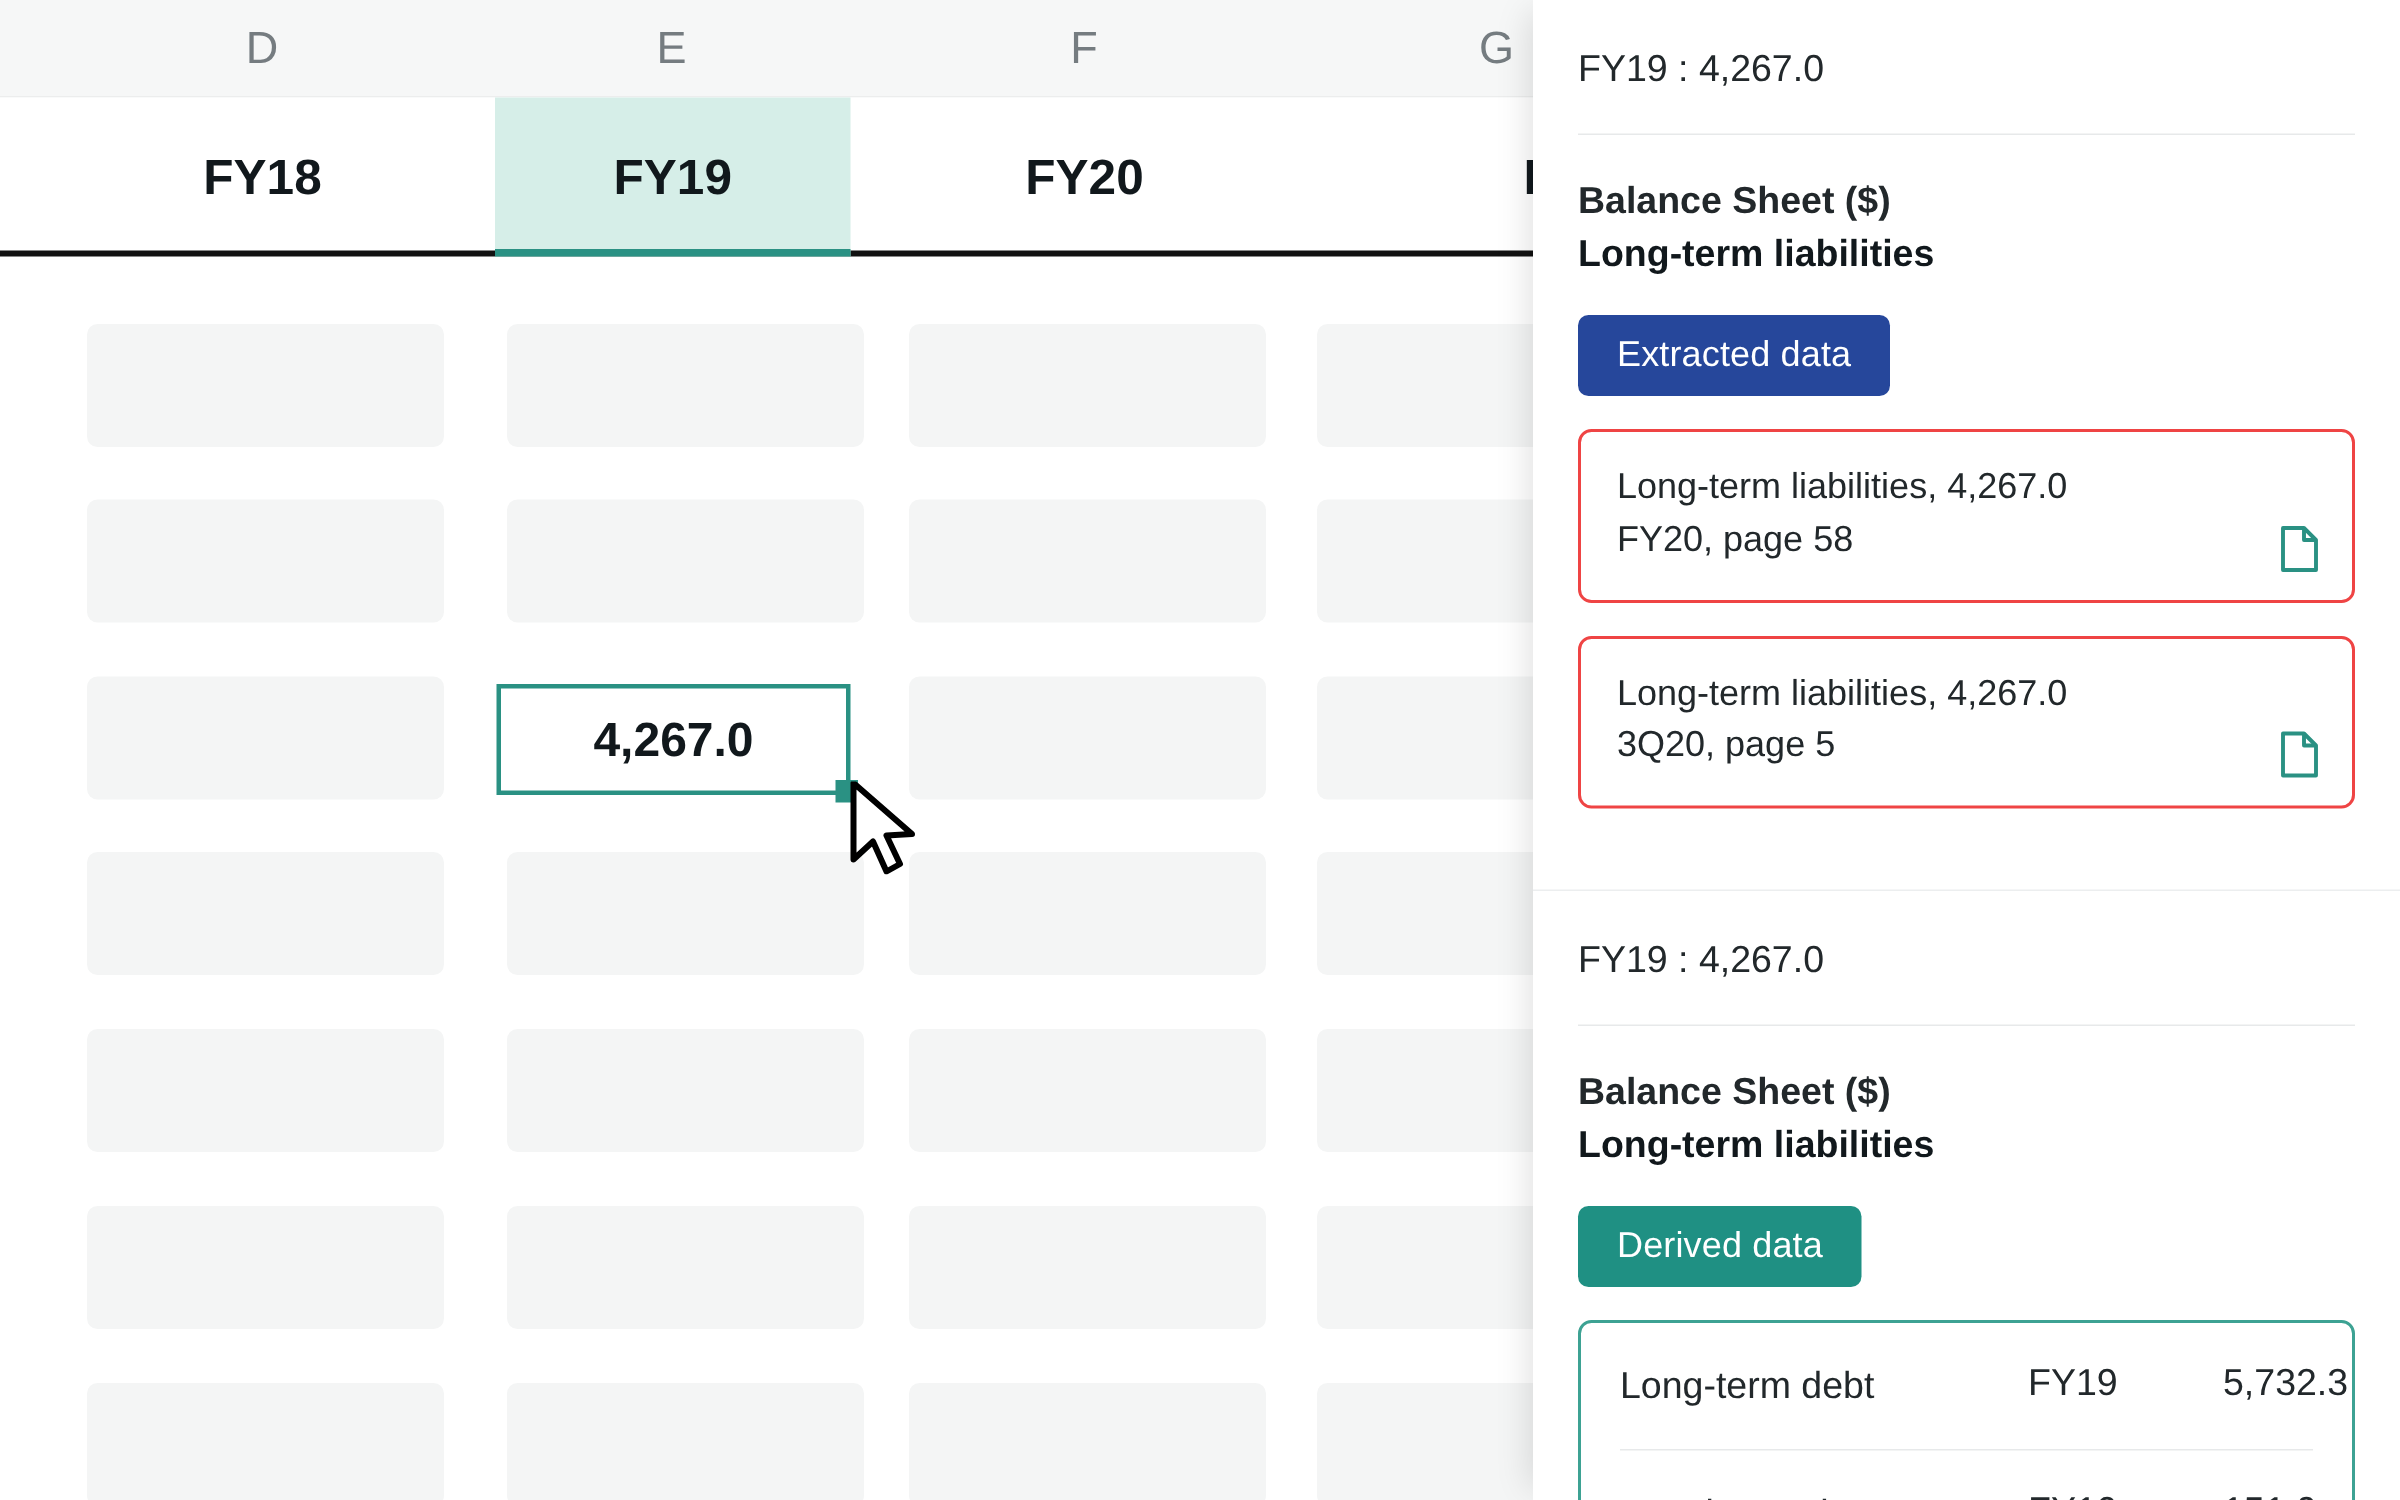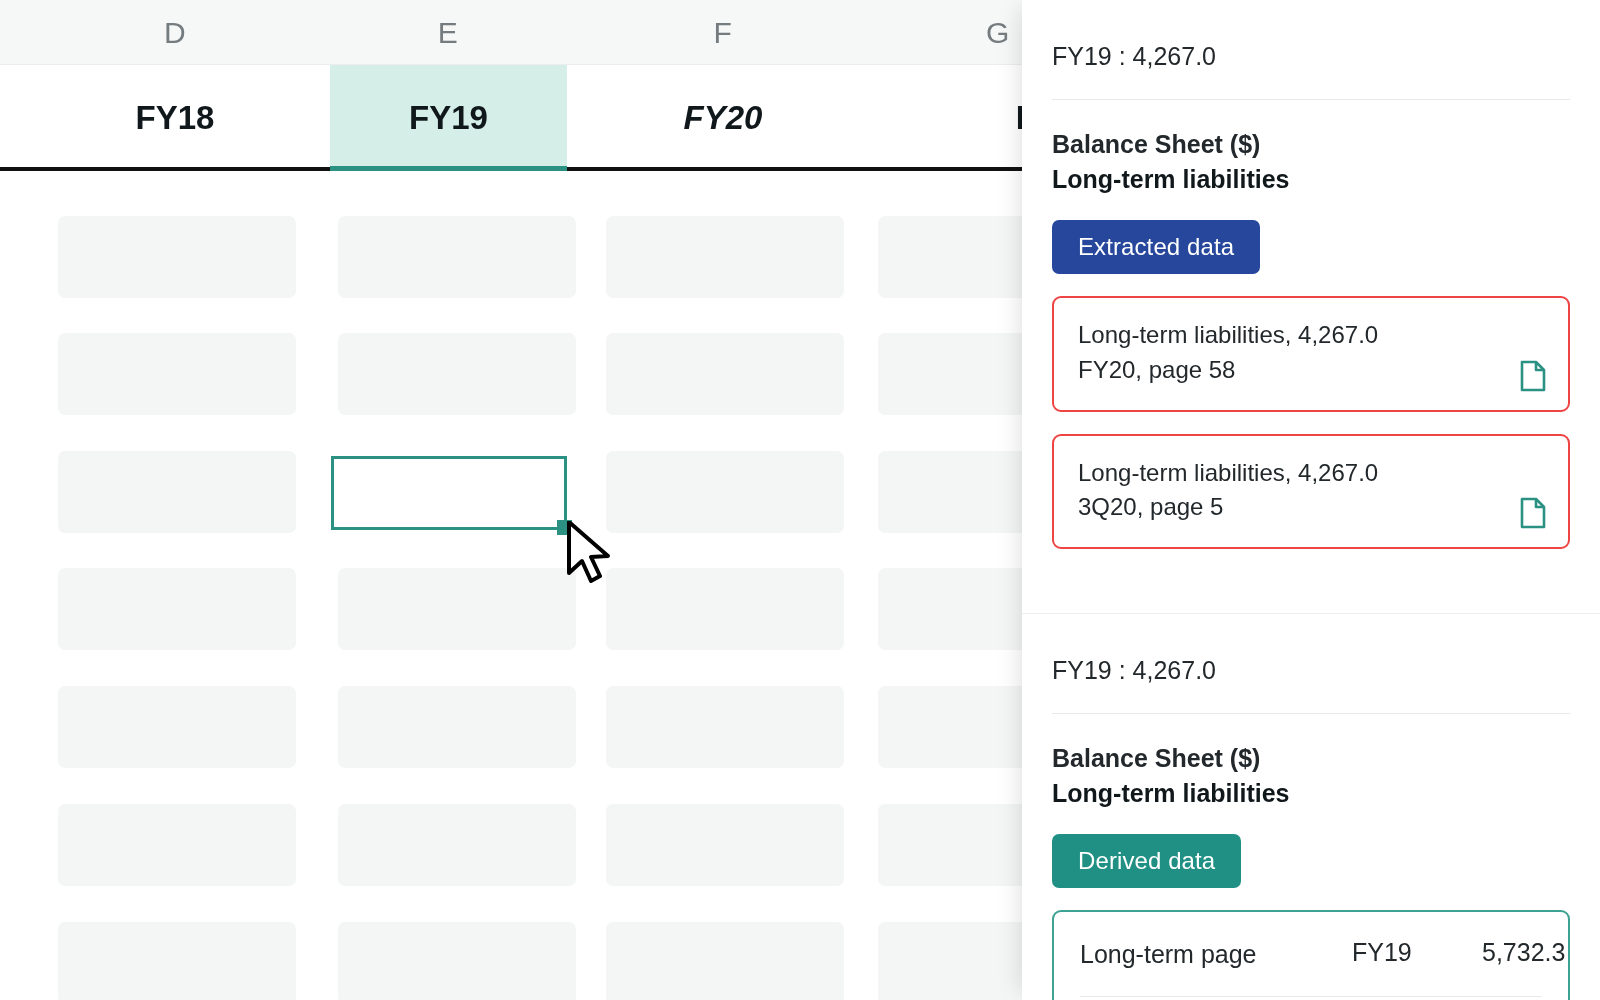--- a/index.html
+++ b/index.html
@@ -143,21 +143,21 @@
     left: 1022px; top: 0;
     width: 578px;
     height: 1000px;
     background: #ffffff;
     box-shadow: -10px 0 22px -8px rgba(0,0,0,0.13);
     overflow: hidden;
   }
 
   .info-block {
     position: relative;
-    padding: 10px 30px;
+    padding: 0 30px;
     background: #ffffff;
   }
   .info-block + .info-block {
     border-top: 1px solid #eceeef;
   }
 
   .blk-title {
     font-size: 25px;
     font-weight: 400;
     color: #22282b;
@@ -261,21 +261,21 @@
     <div id="col-strip">
       <div class="col-letter" style="left:35px;  width:280px;">D</div>
       <div class="col-letter" style="left:308px; width:280px;">E</div>
       <div class="col-letter" style="left:583px; width:280px;">F</div>
       <div class="col-letter" style="left:858px; width:280px;">G</div>
     </div>
 
     <div id="fy-row">
       <div class="fy-cell" style="left:35px;  width:280px;">FY18</div>
       <div class="fy-cell active" style="left:330px; width:237px;">FY19</div>
-      <div class="fy-cell" style="left:583px; width:280px;font-style:italic;">FY20</div>
+      <div class="fy-cell" style="left:583px; width:280px;">FY20</div>
       <div class="fy-cell" style="left:906px; width:280px;">FY2</div>
     </div>
 
     <div id="grid-body">
 
       <div class="skel" style="left:58px;  top:41px;  width:238px; height:82px;"></div>
       <div class="skel" style="left:338px; top:41px;  width:238px; height:82px;"></div>
       <div class="skel" style="left:606px; top:41px;  width:238px; height:82px;"></div>
       <div class="skel" style="left:878px; top:41px;  width:238px; height:82px;"></div>
 
@@ -303,20 +303,21 @@
       <div class="skel" style="left:606px; top:629px; width:238px; height:82px;"></div>
       <div class="skel" style="left:878px; top:629px; width:238px; height:82px;"></div>
 
       <div class="skel" style="left:58px;  top:747px; width:238px; height:82px;"></div>
       <div class="skel" style="left:338px; top:747px; width:238px; height:82px;"></div>
       <div class="skel" style="left:606px; top:747px; width:238px; height:82px;"></div>
       <div class="skel" style="left:878px; top:747px; width:238px; height:82px;"></div>
     </div>
 
     <div id="selected-cell">
+      <span class="cell-value">4,267.0</span>
       <span id="fill-handle"></span>
     </div>
 
     <svg id="cursor" viewBox="0 0 50 62">
       <path d="M3 1 L3 52 L16 40 L25 60 L34 55 L25 36 L42 35 Z" fill="#ffffff" stroke="#000000" stroke-width="4" stroke-linejoin="round" stroke-linecap="round"></path>
     </svg>
 
   </div>
 
   <div id="panel">
@@ -351,21 +352,21 @@
 
     <div class="info-block">
       <div class="blk-title">FY19 : 4,267.0</div>
       <div class="blk-rule"></div>
       <div class="blk-statement">Balance Sheet ($)</div>
       <div class="blk-metric">Long-term liabilities</div>
       <div class="badge derived">Derived data</div>
 
       <div class="derived-card">
         <div class="derived-row">
-          <div class="dr-label">Long-term page</div>
+          <div class="dr-label">Long-term debt</div>
           <div class="dr-period">FY19</div>
           <div class="dr-value">5,732.3</div>
         </div>
         <div class="derived-row">
           <div class="dr-label">Pension and post-retirement</div>
           <div class="dr-period">FY19</div>
           <div class="dr-value">151.0</div>
         </div>
       </div>
     </div>

